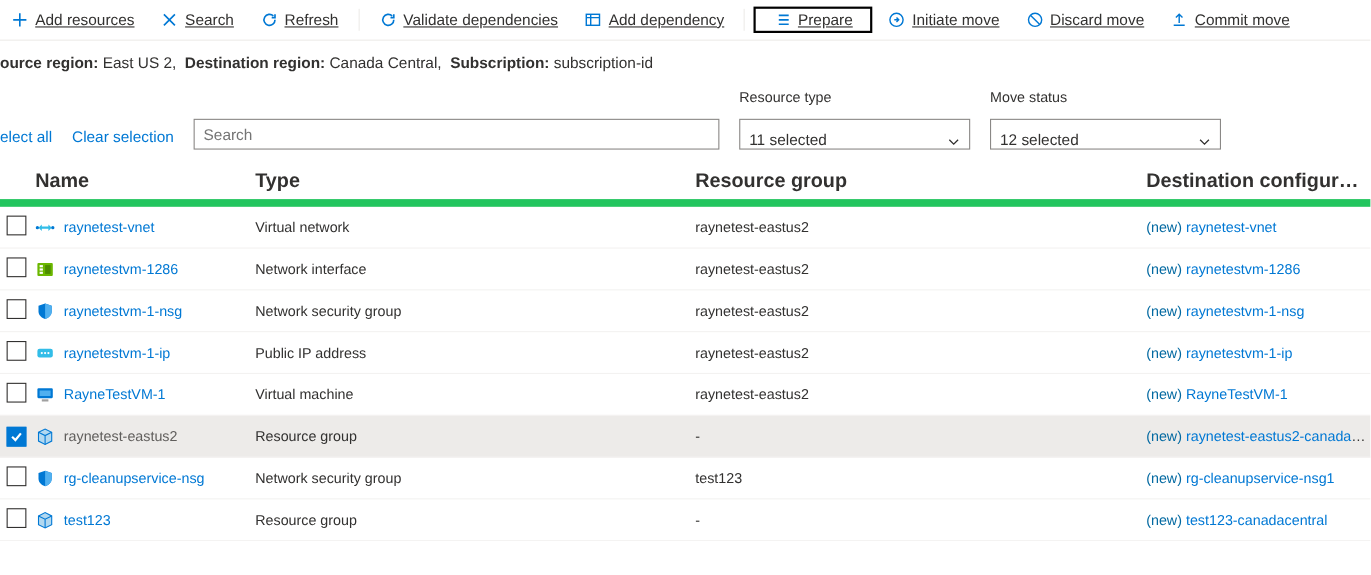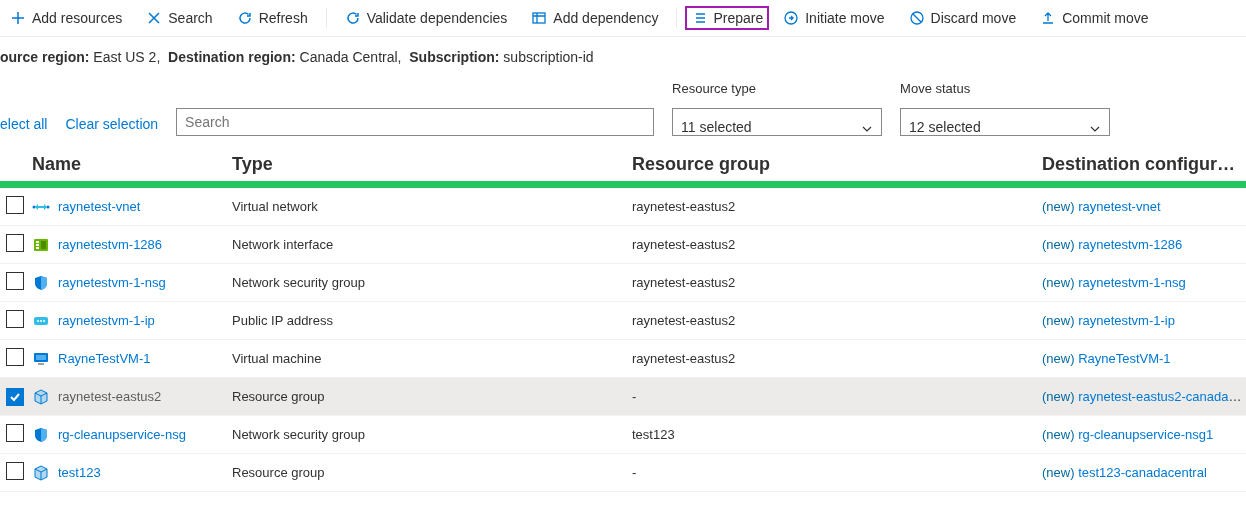--- a/index.html
+++ b/index.html
@@ -20,38 +20,39 @@
     gap: 4px;
   }
   .tb-btn {
     display: flex;
     align-items: center;
     gap: 6px;
     padding: 4px 10px;
     font-size: 14px;
     color: #323130;
     cursor: pointer;
+    text-decoration: underline;
   }
   .tb-btn .iw {
     width: 16px;
     height: 16px;
     display: inline-flex;
     align-items: center;
     justify-content: center;
     color: #0078d4;
   }
   .tb-sep {
     width: 1px;
     height: 20px;
     background: #edebe9;
     margin: 0 4px;
   }
   .highlight-box {
-    border: 2px solid #a21caf;
-    padding: 2px 4px;
+    border: 2px solid #000000;
+    padding: 2px 16px;
     align-items: flex-end;
   }
   .info-row {
     padding: 12px 0 8px 0;
     font-size: 14px;
   }
   .info-row b { font-weight: 600; }
   .filters {
     display: flex;
     align-items: flex-end;

